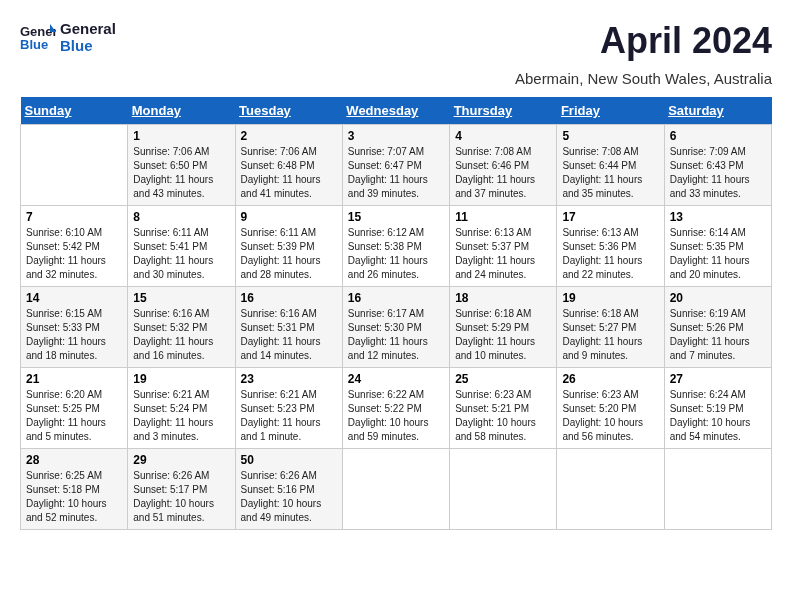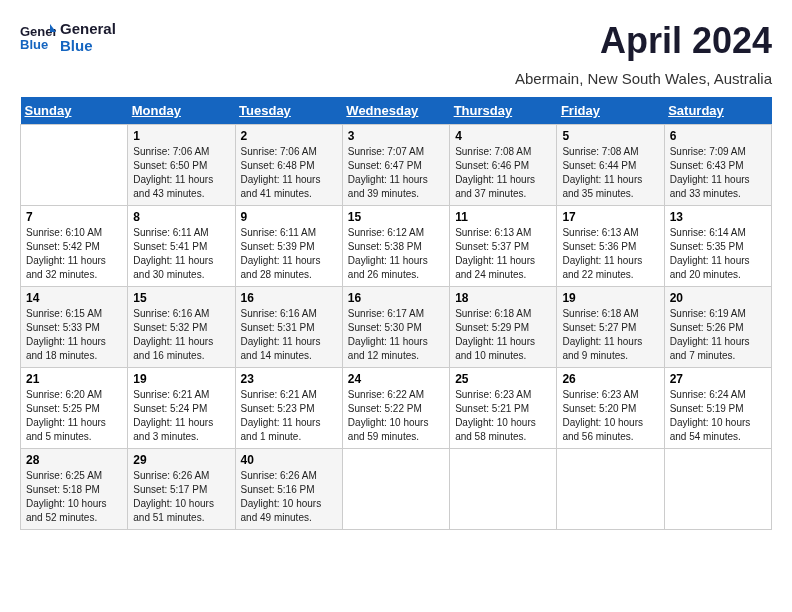--- a/index.html
+++ b/index.html
@@ -290,21 +290,21 @@
             Sunrise: 6:25 AM<br>Sunset: 5:18 PM<br>Daylight: 10 hours and 52 minutes.
           </div>
         </td>
         <td>
           <div class="day-num">29</div>
           <div class="day-info">
             Sunrise: 6:26 AM<br>Sunset: 5:17 PM<br>Daylight: 10 hours and 51 minutes.
           </div>
         </td>
         <td>
-          <div class="day-num">40</div>
+          <div class="day-num">50</div>
           <div class="day-info">
             Sunrise: 6:26 AM<br>Sunset: 5:16 PM<br>Daylight: 10 hours and 49 minutes.
           </div>
         </td>
         <td class="empty"></td>
         <td class="empty"></td>
         <td class="empty"></td>
         <td class="empty"></td>
       </tr>
     </tbody>

